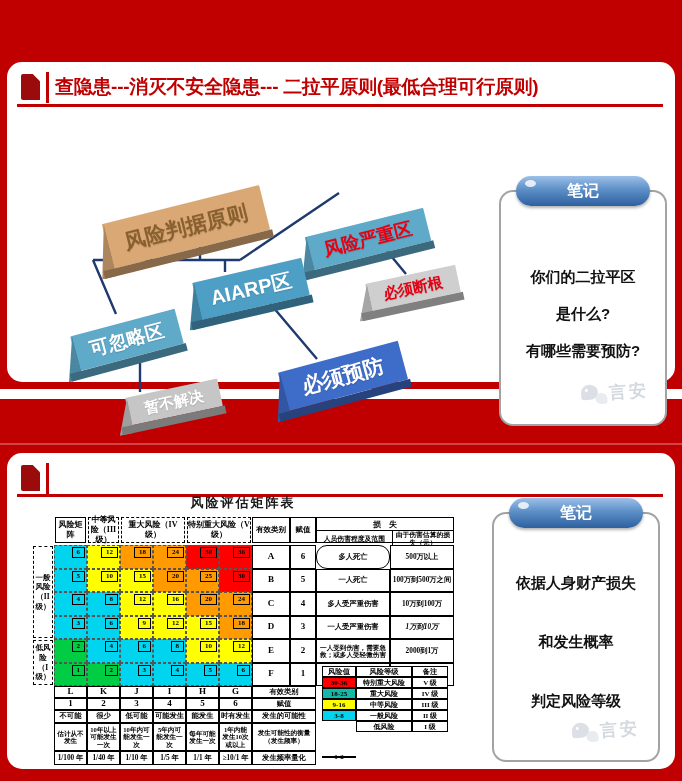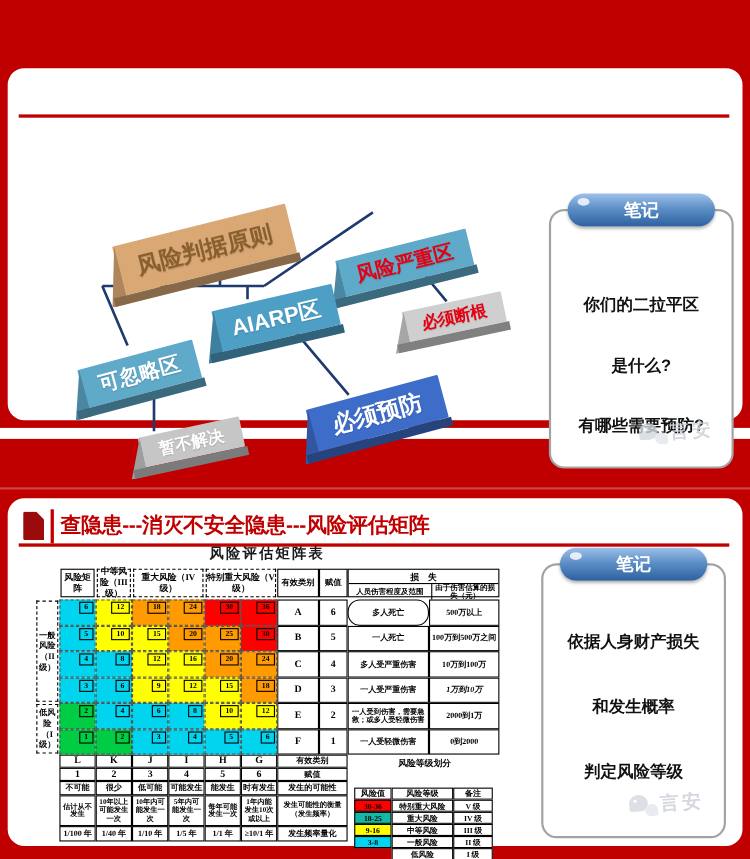--- a/index.html
+++ b/index.html
@@ -42,21 +42,21 @@
   .notes{position:absolute;border:2px solid #a3a3a3;border-radius:14px;background:#fff;z-index:4;}
   .n1{left:492px;top:128px;width:164px;height:232px;}
   .n2{left:492px;top:512px;width:164px;height:246px;}
   .notes-pill{position:absolute;top:-16px;left:50%;transform:translateX(-50%);width:134px;height:30px;
       border-radius:16px;background:linear-gradient(180deg,#9dc0e8 0%,#5d8fc7 45%,#2d619f 100%);
       color:#fff;font-weight:bold;font-size:16px;display:flex;align-items:center;justify-content:center;
       box-shadow:0 2px 3px rgba(0,0,0,.3);}
   .pill-dot{position:absolute;left:9px;top:4px;width:11px;height:7px;border-radius:50%;background:rgba(255,255,255,.8);}
   .notes-body{display:flex;flex-direction:column;align-items:center;font-weight:bold;font-size:15px;color:#111;}
   .notes-body p{margin:0;white-space:nowrap;}
-  .n1 .notes-body{padding-top:76px;gap:36px;}
+  .n1 .notes-body{padding-top:76px;gap:18px;}
   .n2 .notes-body{padding-top:60px;gap:40px;text-align:center;}
   .watermark{position:absolute;display:flex;align-items:center;gap:2px;opacity:.8;transform:rotate(-4deg);z-index:5;}
   .wm1{right:16px;bottom:20px;} .wm2{right:18px;bottom:18px;}
   .wm-icon{position:relative;width:26px;height:20px;}
   .wm-icon .b1{position:absolute;left:0;top:0;width:17px;height:15px;background:#d4d9e0;border-radius:50% 50% 45% 15%;}
   .wm-icon .b1::before{content:'';position:absolute;left:4px;top:4px;width:3px;height:3px;border-radius:50%;background:#fff;}
   .wm-icon .b2{position:absolute;right:0;bottom:0;width:12px;height:11px;background:#e3e7ed;border-radius:50% 50% 20% 50%;}
   .wm-text{font-size:17px;font-weight:bold;color:#c9ced6;letter-spacing:3px;}
 
   
@@ -85,30 +85,35 @@
   .lab-sm{font-size:6.6px;}
   .loss-head{border:1px solid #000;margin:2px 0;display:flex;flex-direction:column;font-weight:bold;}
   .loss-top{flex:0 0 12px;display:flex;align-items:center;justify-content:center;font-size:8px;
             border-bottom:1px solid #000;letter-spacing:8px;text-indent:8px;}
   .loss-sub{flex:1;display:flex;}
   .loss-sub div{display:flex;align-items:center;justify-content:center;font-size:6.8px;
                 line-height:1.2;text-align:center;padding:0 2px;flex:1;}
   .loss-sub div:first-child{border-right:1px solid #000;flex:0 0 52%;}
   .legend-title{position:absolute;left:316px;top:688px;width:140px;text-align:center;font-size:8px;
       font-weight:bold;font-family:"Liberation Serif",serif;}
-  .legend-grid{position:absolute;left:322px;top:716px;display:grid;
+  .legend-grid{position:absolute;left:322px;top:666px;display:grid;
       grid-template-columns:34px 56px 36px;grid-auto-rows:11px;font-family:"Liberation Serif",serif;}
   .lg-h{border:1px solid #000;font-size:7.3px;font-weight:bold;display:flex;align-items:center;justify-content:center;background:#fff;}
   .lg-c{border:1px solid #000;font-size:7px;font-weight:bold;display:flex;align-items:center;justify-content:center;background:#fff;}
 </style>
 </head>
 <body>
 
 <section class="slide s1">
   <div class="panel p1">
+    <div class="titlebar">
+      <span class="doc-icon"></span>
+      <span class="tbar"></span>
+      <h1 class="title">查隐患---消灭不安全隐患--- 二拉平原则(最低合理可行原则)</h1>
+    </div>
     <div class="rule r1"></div>
 
     <svg class="connectors" width="682" height="389">
       <path d="M193,176 V198 M86,198 H233 M86,198 L109,252 M218,198 V210 M233,198 L332,131 M375,183 L399,212 M255,232 L310,297 M133,296 V330" stroke="#1e3a6e" stroke-width="2.4" fill="none"></path>
     </svg>
 
     <div class="wedge w1" style="background: rgb(217, 168, 116); color: rgb(138, 95, 46);">
       <span class="w-side"></span>
       <span class="w-bottom"></span>
       <span class="w-label">风险判据原则</span>
@@ -163,21 +168,20 @@
       </div>
     </aside>
   </div>
 </section>
 
 <section class="slide s2">
   <div class="panel p2">
     <div class="titlebar">
       <span class="doc-icon"></span>
       <span class="tbar"></span>
-      <h1 class="title">查隐患---消灭不安全隐患---风险评估矩阵</h1>
     </div>
     <div class="rule r2"></div>
   </div>
 </section>
 
 <div class="caption">风险评估矩阵表</div>
 
 <div id="s2grid" class="s2-table">
   <div class="hcell solid" style="grid-row:1;grid-column:2">风险矩阵</div>
   <div class="hcell dashed" style="grid-row:1;grid-column:3">中等风险（III级）</div>

